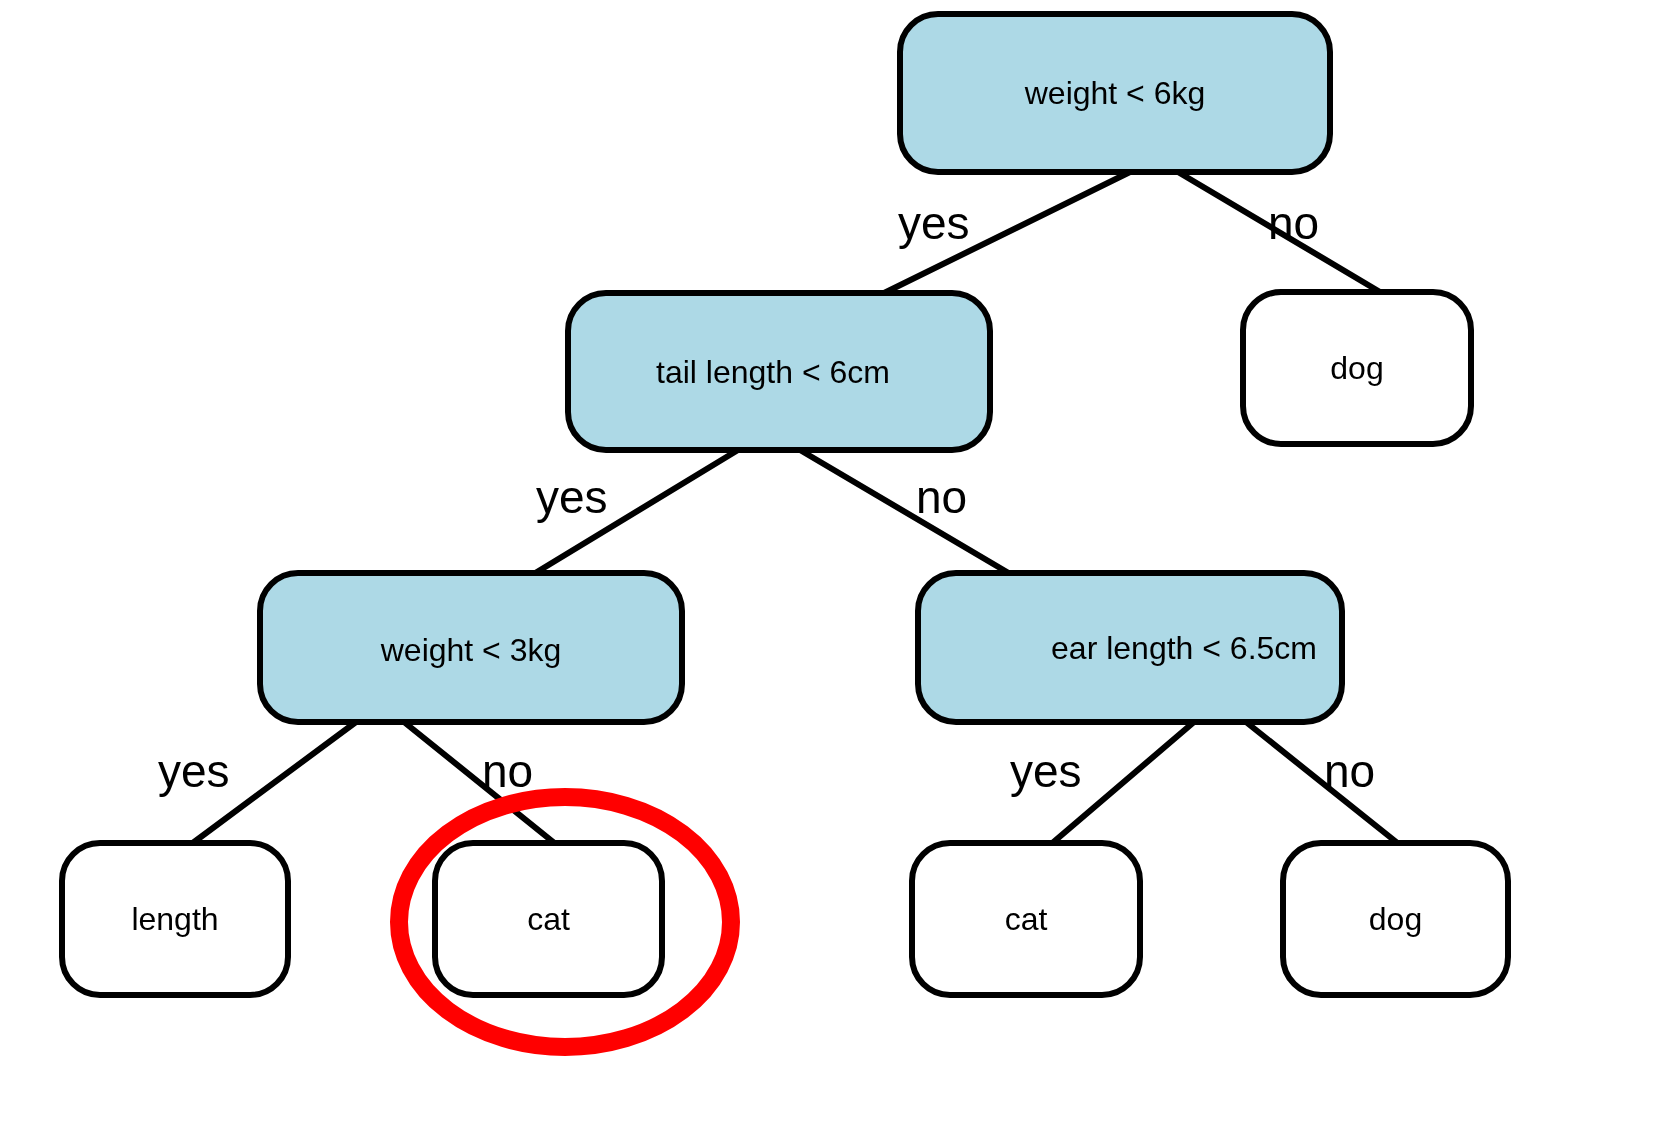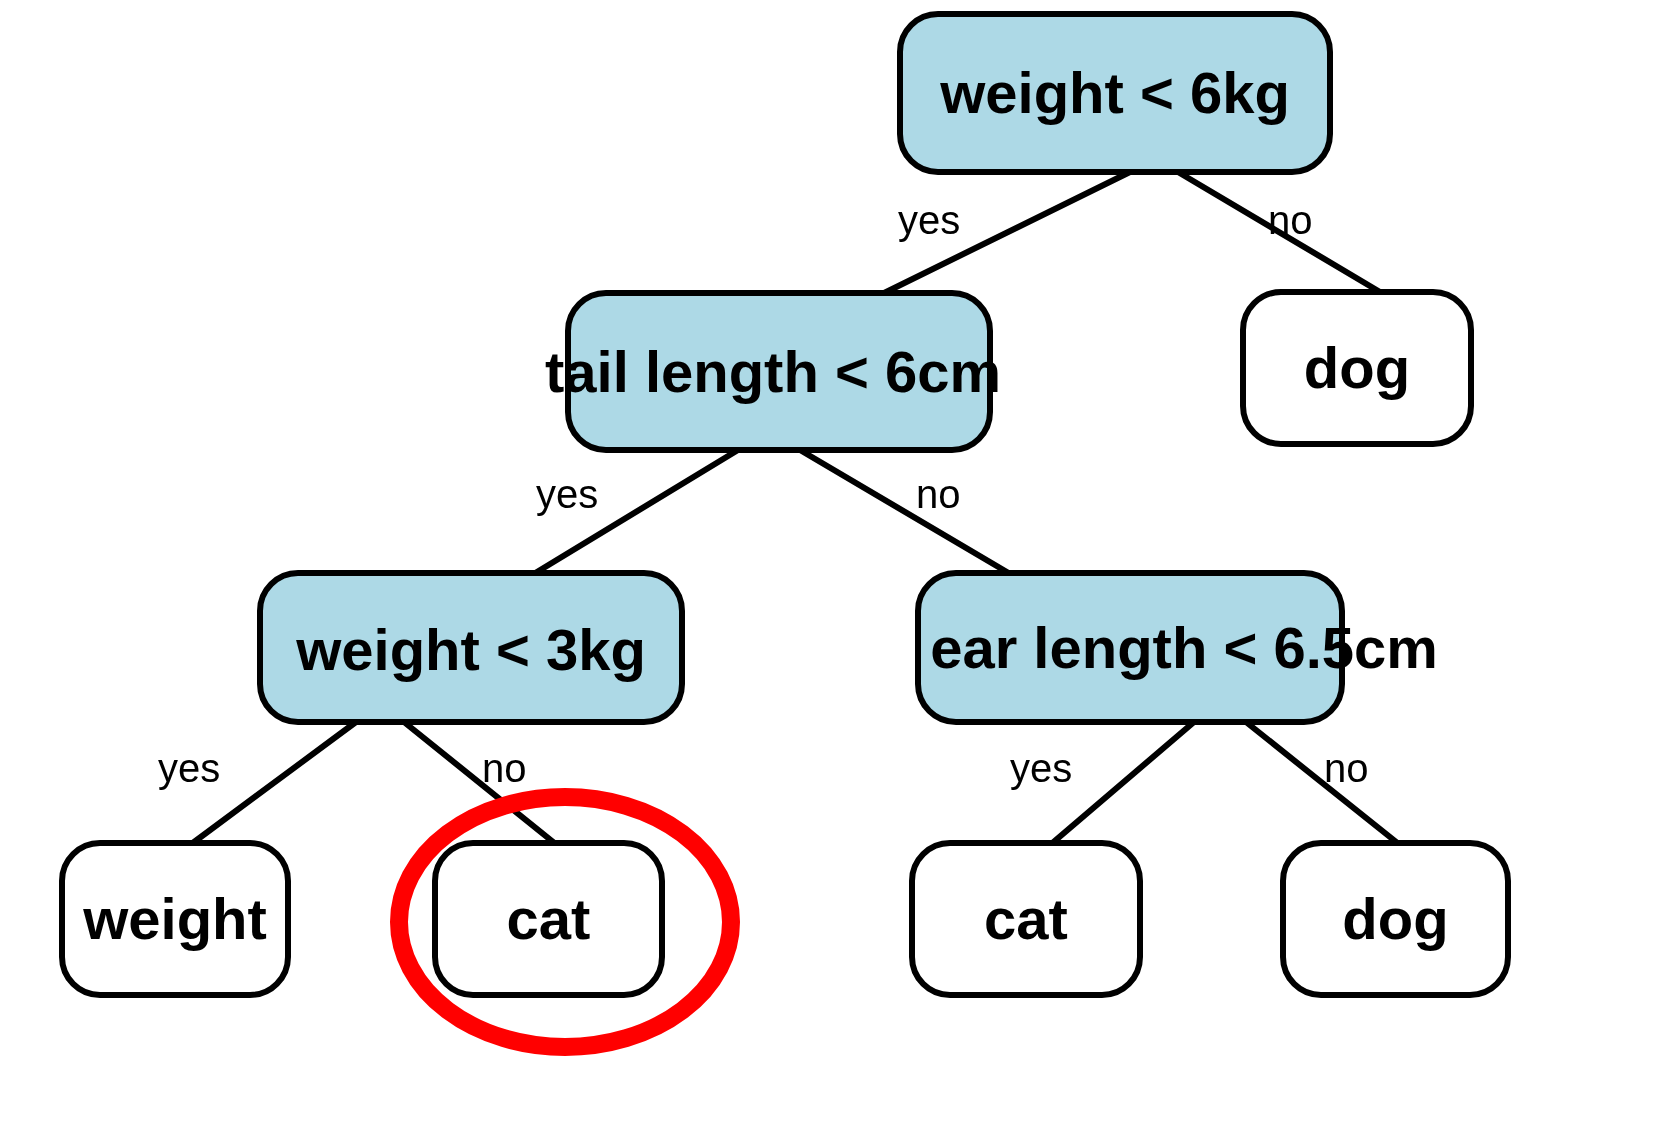--- a/index.html
+++ b/index.html
@@ -23,31 +23,31 @@
     height: 1123px;
   }
   .node-label {
     position: absolute;
     display: flex;
     align-items: center;
     justify-content: center;
     text-align: center;
     color: #000000;
     font-family: "Liberation Sans", sans-serif;
-    font-size: 58px;
-    font-weight: 700;
+    font-size: 32px;
+    font-weight: 400;
     line-height: 1;
     pointer-events: none;
     white-space: nowrap;
   }
   .edge-label {
     position: absolute;
     color: #000000;
     font-family: "Liberation Sans", sans-serif;
-    font-size: 40px;
+    font-size: 46px;
     font-weight: 400;
     line-height: 1;
     white-space: nowrap;
   }
 </style>
 </head>
 <body>
 
 <div id="canvas">
 
@@ -77,21 +77,21 @@
         <ellipse cx="565" cy="922" rx="166" ry="125" fill="none" stroke="#FF0000" stroke-width="18"></ellipse>
       </g>
   </svg>
 
   <div id="node-labels-layer">
       <div class="node-label" style="left: 900px; top: 14px; width: 430px; height: 158px;">weight &lt; 6kg</div>
       <div class="node-label" style="left: 562px; top: 293px; width: 422px; height: 157px;">tail length &lt; 6cm</div>
       <div class="node-label" style="left: 1243px; top: 292px; width: 228px; height: 152px;">dog</div>
       <div class="node-label" style="left: 260px; top: 575px; width: 422px; height: 149px;">weight &lt; 3kg</div>
       <div class="node-label" style="left: 972px; top: 573px; width: 424px; height: 149px;">ear length &lt; 6.5cm</div>
-      <div class="node-label" style="left: 62px; top: 843px; width: 226px; height: 152px;">weight</div>
+      <div class="node-label" style="left: 62px; top: 843px; width: 226px; height: 152px;">length</div>
       <div class="node-label" style="left: 435px; top: 843px; width: 227px; height: 152px;">cat</div>
       <div class="node-label" style="left: 912px; top: 843px; width: 228px; height: 152px;">cat</div>
       <div class="node-label" style="left: 1283px; top: 843px; width: 225px; height: 152px;">dog</div>
     </div>
   <div id="edge-labels-layer">
       <div class="edge-label" style="left: 898px; top: 200px;">yes</div>
       <div class="edge-label" style="left: 1268px; top: 200px;">no</div>
       <div class="edge-label" style="left: 536px; top: 474px;">yes</div>
       <div class="edge-label" style="left: 916px; top: 474px;">no</div>
       <div class="edge-label" style="left: 158px; top: 748px;">yes</div>

